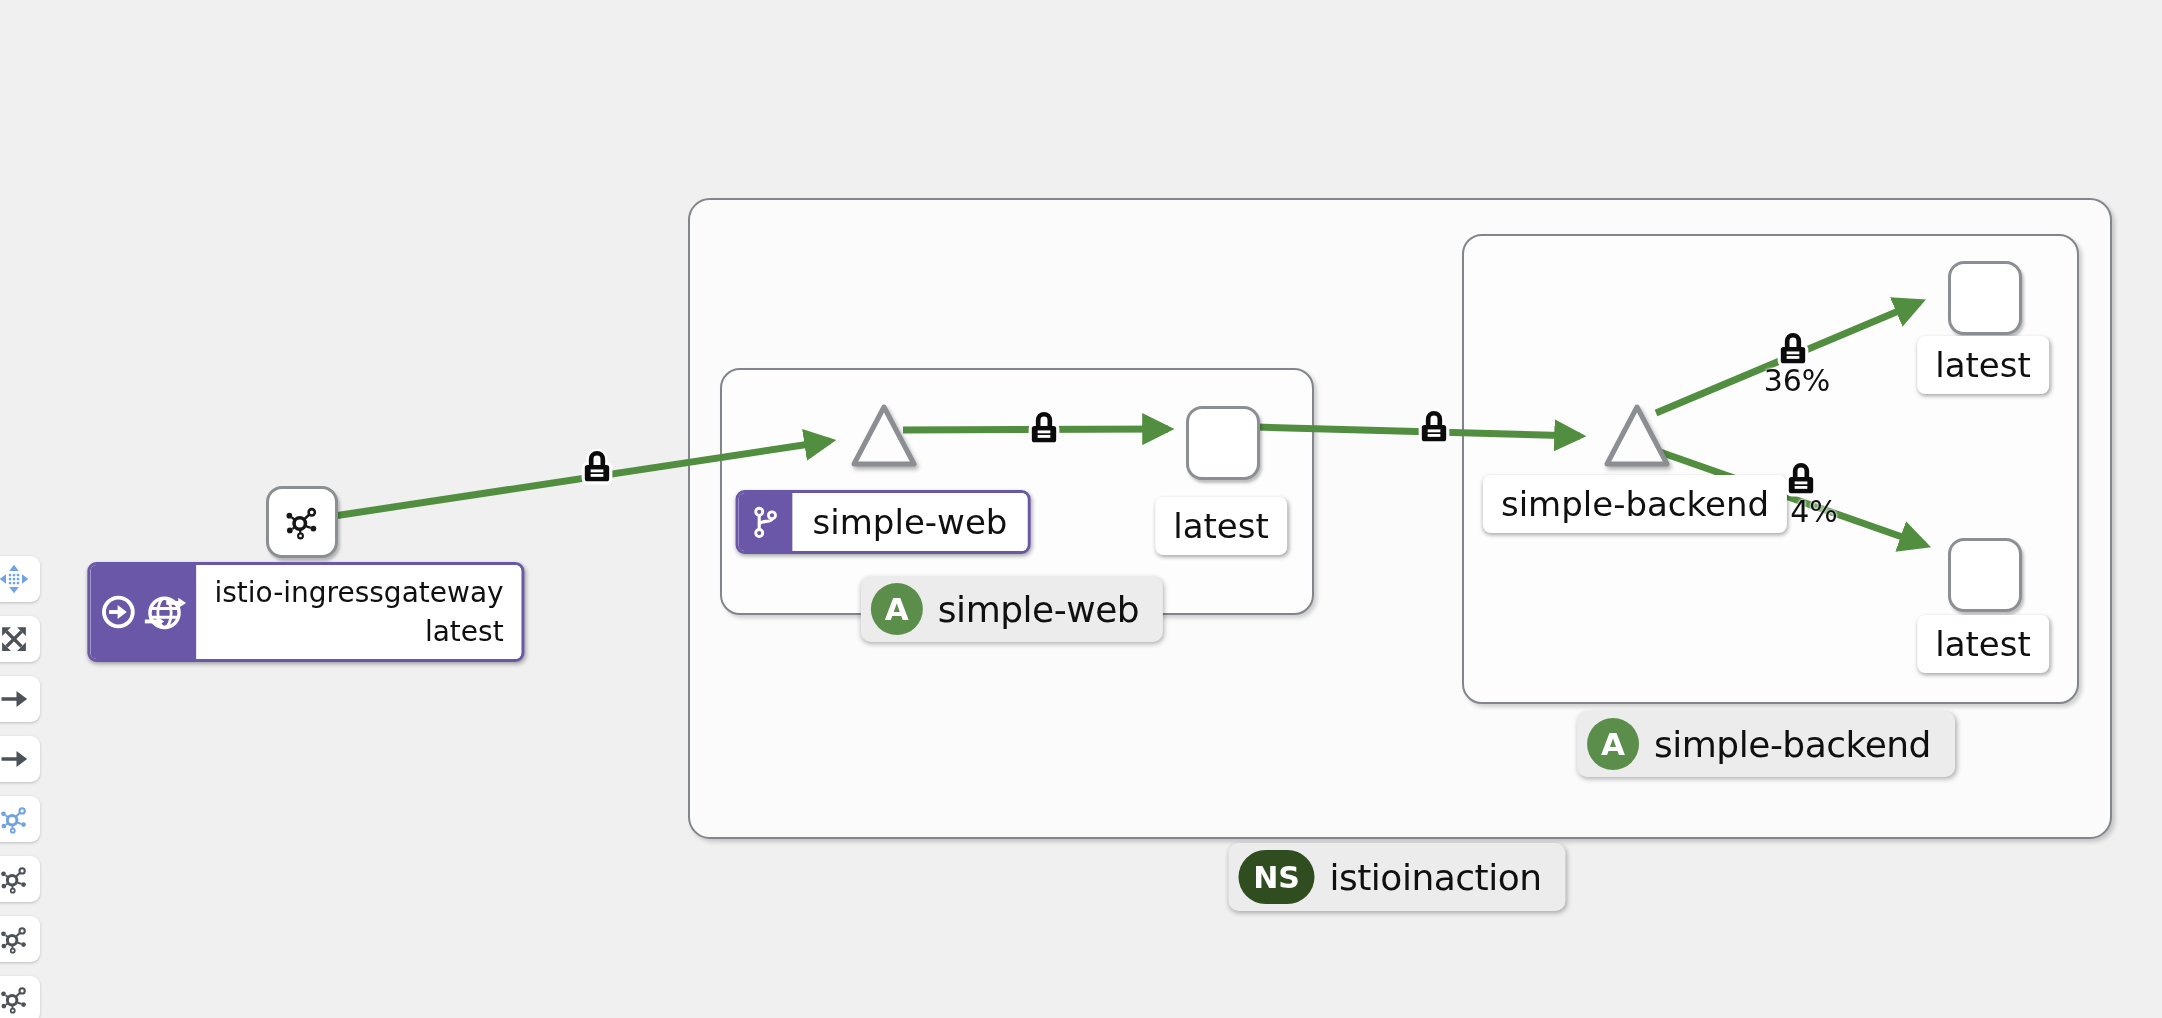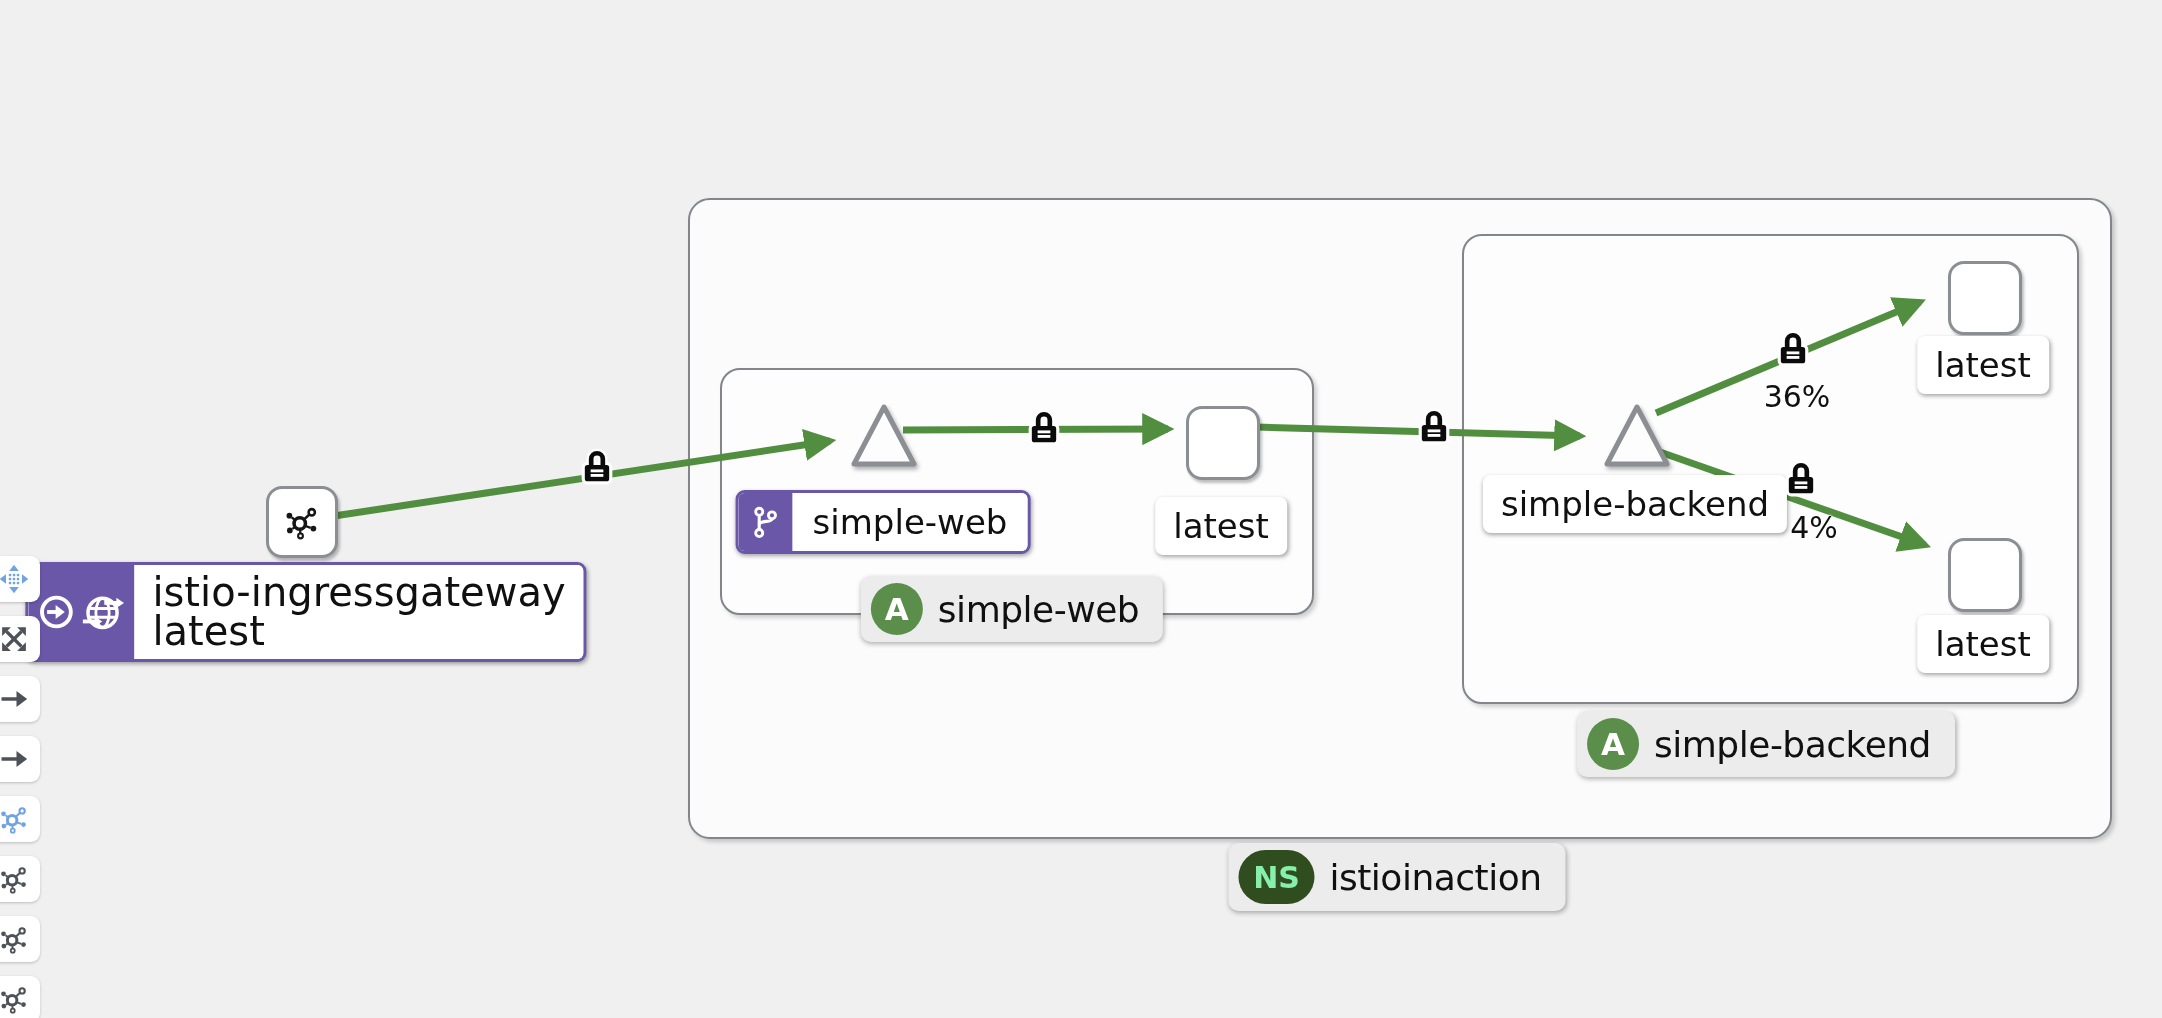--- a/index.html
+++ b/index.html
@@ -35,36 +35,36 @@
 
   
   .node-label{position:absolute;z-index:6;background:#fff;border-radius:8px;
     box-shadow:1px 2px 4px rgba(0,0,0,.35);font-size:34px;padding:9px 18px;white-space:nowrap;
     transform:translateX(-50%);}
   .vs-label{position:absolute;z-index:6;display:flex;align-items:stretch;border:3px solid var(--purple);
     border-radius:9px;overflow:hidden;box-shadow:1px 2px 4px rgba(0,0,0,.35);transform:translateX(-50%);
     background:#fff;white-space:nowrap;}
   .vs-label .chip{background:var(--purple);display:flex;align-items:center;justify-content:center;padding:0 10px;gap:8px;}
   .vs-label .txt{font-size:34px;padding:9px 20px;background:#fff;}
-  .gw-label .txt{font-size:40px;line-height:39px;text-align:left;padding:8px 18px;}
+  .gw-label .txt{font-size:28px;line-height:39px;text-align:right;padding:8px 18px;}
 
   
   .badge-label{position:absolute;z-index:6;display:flex;align-items:center;gap:15px;
     background:#ececec;border-radius:10px;padding:7px 24px 7px 10px;
     box-shadow:1px 2px 5px rgba(0,0,0,.3);transform:translateX(-50%);white-space:nowrap;}
   .badge-label .txt{font-size:36px;letter-spacing:-0.5px;}
   .badge-circle{width:52px;height:52px;border-radius:50%;background:var(--app-badge-green);
     color:#fff;font-weight:bold;font-size:31px;display:flex;align-items:center;justify-content:center;}
   .badge-pill{width:76px;height:54px;border-radius:27px;background:var(--ns-badge-green);
-    color:#86efac;font-weight:bold;font-size:30px;display:flex;align-items:center;justify-content:center;text-align:right;}
+    color:#ffffff;font-weight:bold;font-size:30px;display:flex;align-items:center;justify-content:center;text-align:right;}
 
   
   .lock{position:absolute;z-index:7;width:34px;height:36px;}
   .pct{position:absolute;z-index:7;font-size:30px;transform:translateX(-50%);
-    text-shadow:0 0 3px #fff,0 0 3px #fff;white-space:nowrap;margin-top:16px;}
+    text-shadow:0 0 3px #fff,0 0 3px #fff;white-space:nowrap;}
 
   
   .toolbar{position:absolute;left:-12px;top:556px;z-index:10;display:flex;flex-direction:column;gap:14px;}
   .tool-btn{width:52px;height:46px;background:#fff;border:none;border-radius:9px;
     box-shadow:0 1px 3px rgba(0,0,0,.22);display:flex;align-items:center;justify-content:center;cursor:pointer;}
   .tool-btn svg{width:30px;height:30px;}
   .ic-blue{color:var(--toolbar-blue);}
   .ic-gray{color:var(--toolbar-gray);}
   .hidden-defs{position:absolute;width:0;height:0;}
 </style>

